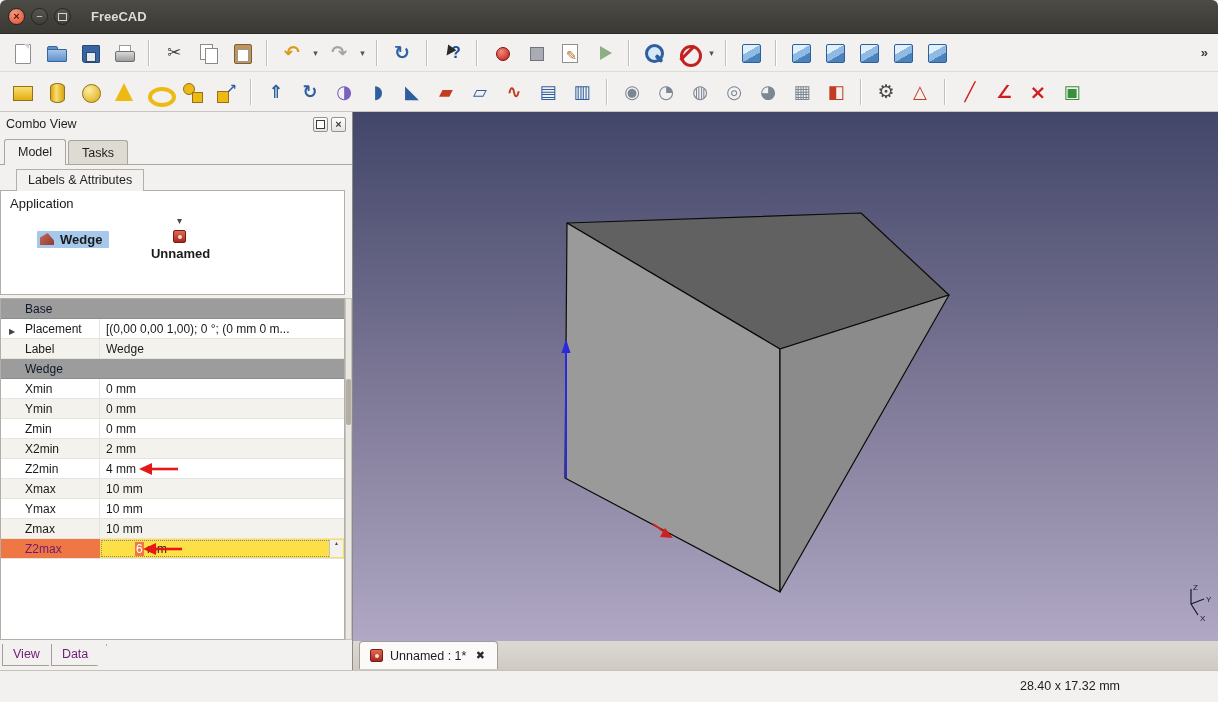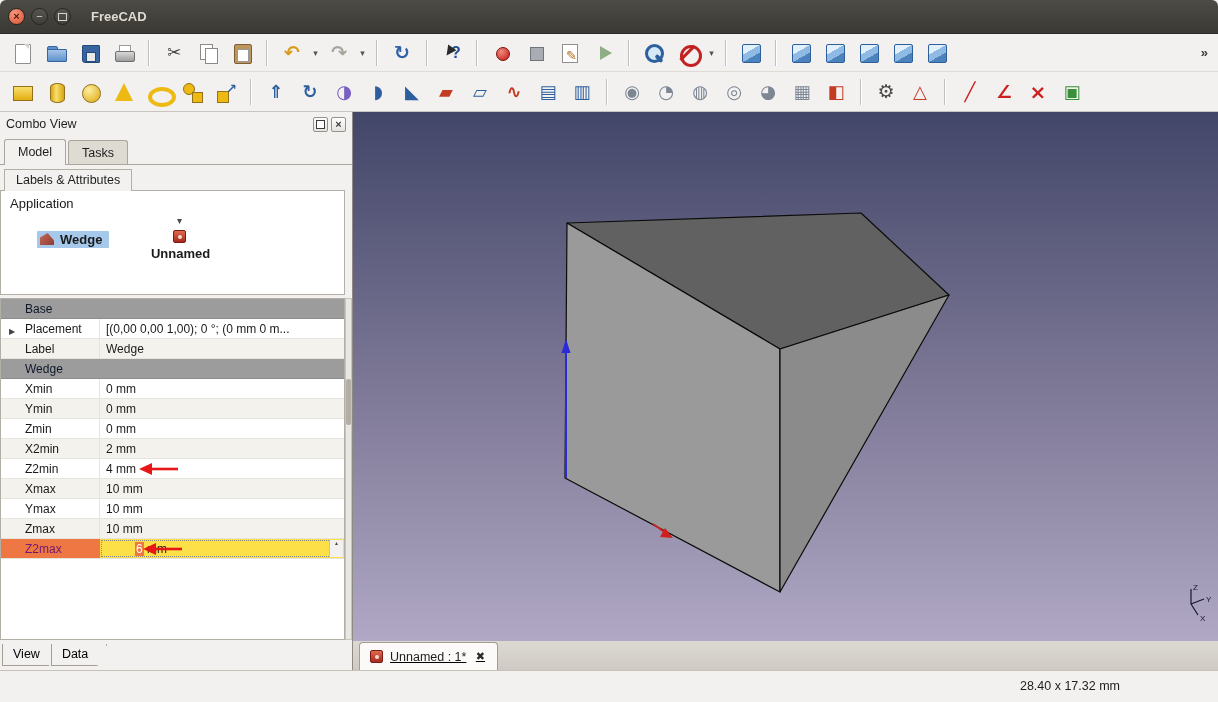--- a/index.html
+++ b/index.html
@@ -128,21 +128,21 @@
   .dockbtn.closep::after{content:"×";font-size:11px;font-weight:bold;color:#3c3c3c;line-height:1;}
 
   .panetabs{position:absolute;left:0;top:24px;width:100%;height:29px;display:flex;align-items:flex-end;
     padding-left:4px;border-bottom:1px solid #aaa59d;}
   .ptab{padding:5px 13px 4px;font-size:12.5px;color:#1e1e1e;background:#dedbd3;border:1px solid #aaa59d;
     border-bottom:none;border-radius:3px 3px 0 0;margin-right:2px;position:relative;}
   .ptab.active{background:#f2f1f0;margin-bottom:-1px;padding-bottom:6px;z-index:2;}
 
   .treewrap{position:absolute;left:0;top:57px;width:345px;}
   .treeheadtab{display:inline-block;border:1px solid #b3afa7;border-bottom:none;background:#f2f1f0;
-    padding:3px 11px 4px;font-size:12.5px;color:#1e1e1e;position:relative;z-index:2;margin-left:4px;}
+    padding:3px 11px 4px;font-size:12.5px;color:#1e1e1e;position:relative;z-index:2;margin-left:16px;}
   .treebox{border:1px solid #b3afa7;background:#fff;height:105px;margin-top:-1px;padding-top:3px;}
   .trow{height:18px;display:flex;align-items:center;font-size:13px;color:#1a1a1a;}
   .trow .lbl{padding-left:2px;}
   .trow.root{padding-left:7px;}
   .trow.doc{padding-left:14px;gap:3px;flex-direction:column;}
   .trow.item{padding-left:36px;}
   .texp::before{content:"▾";font-size:10px;color:#4a4a4a;}
   .docicon{width:13px;height:13px;border-radius:2px;background:linear-gradient(#e06a50,#a8281e);
     border:1px solid #7a1c14;position:relative;flex:none;}
   .docicon::after{content:"";position:absolute;left:4px;top:4px;width:4px;height:4px;border-radius:50%;background:#f5ddd0;}
@@ -173,32 +173,32 @@
   .cellspin .csup::before{content:"▲";font-size:5px;color:#4a4a4a;}
   .cellspin .csdn::before{content:"▼";font-size:5px;color:#4a4a4a;}
   .annot{position:absolute;top:3px;pointer-events:none;}
   .annot.a1{left:38px;}
   .annot.a2{left:42px;}
 
   .scrollstrip{position:absolute;right:0;top:186px;width:7px;height:342px;background:#e9e7e2;border:1px solid #c8c4bc;}
   .scrollthumb{position:absolute;left:0;right:0;top:80px;height:46px;background:#b2aea6;border-radius:2px;}
 
   .bottomtabs{position:absolute;left:2px;top:532px;display:flex;}
-  .btab{padding:3px 18px 4px 10px;font-size:12.5px;color:#000000;background:#f2f1f0;
+  .btab{padding:3px 18px 4px 10px;font-size:12.5px;color:#701a75;background:#f2f1f0;
     border:1px solid #a29d95;border-top:none;clip-path:polygon(0 0,100% 0,calc(100% - 10px) 100%,0 100%);}
   .btab+.btab{margin-left:-8px;}
 
   
   #viewport{position:absolute;left:352px;top:112px;width:866px;height:529px;
     background:linear-gradient(180deg,#424669 0%,#7d7896 52%,#b0a8c4 100%);border-left:1px solid #8f8b84;}
   #viewport svg{position:absolute;left:0;top:0;}
 
   
   #mdirow{position:absolute;left:352px;top:641px;width:866px;height:29px;
-    background:linear-gradient(#dcd8d2,#cfcbc4);border-left:1px solid #8f8b84;display:flex;align-items:flex-end;text-decoration:underline;}
+    background:linear-gradient(#dcd8d2,#cfcbc4);border-left:1px solid #8f8b84;display:flex;}
   .mditab{height:28px;margin-left:6px;background:#fbfaf8;border:1px solid #a19c94;border-bottom:none;
     border-radius:4px 4px 0 0;display:flex;align-items:center;gap:7px;padding:0 10px;font-size:12.5px;color:#1e1e1e;}
   .tabclose{width:14px;height:14px;display:flex;align-items:center;justify-content:center;}
   .tabclose::before{content:"✖";font-size:11px;color:#2a2a2a;}
 
   
   #statusbar{position:absolute;left:0;top:670px;width:100%;height:32px;background:#f2f1f0;border-top:1px solid #c6c2ba;}
   .dim{position:absolute;right:98px;top:0;line-height:31px;font-size:12.5px;color:#1e1e1e;}
 </style>
 </head>

